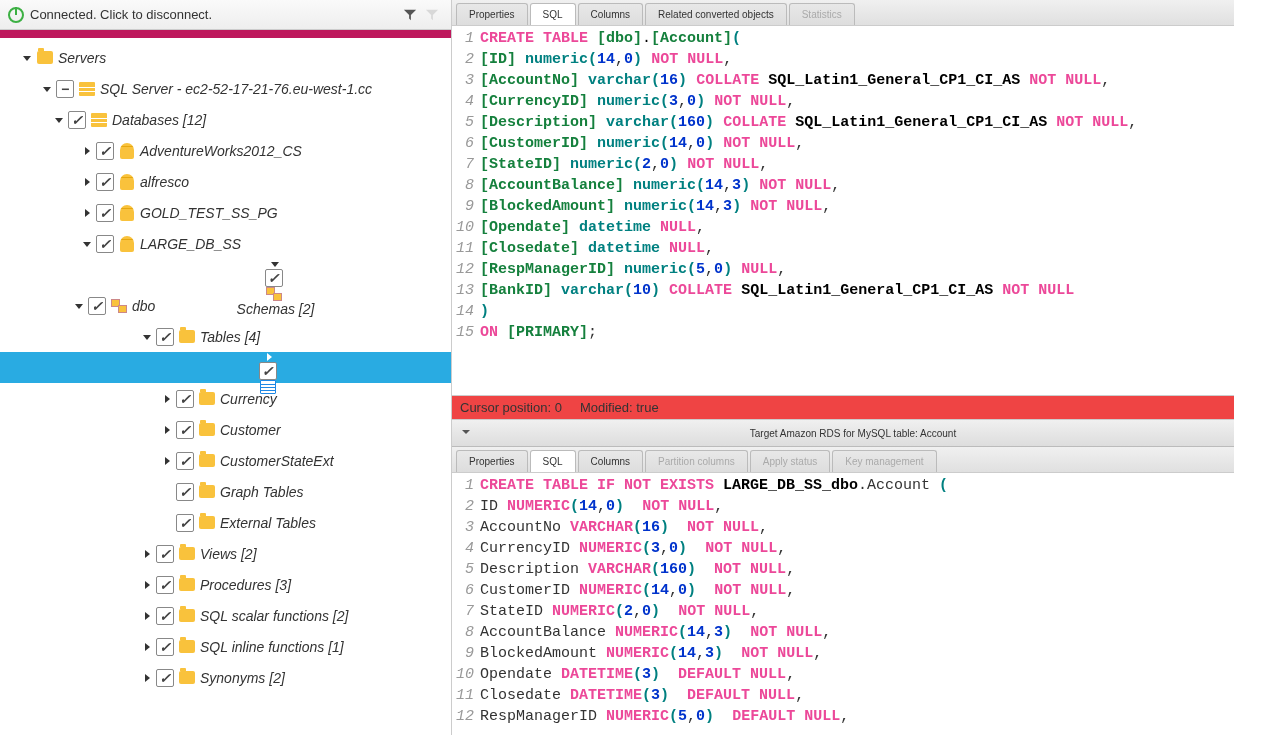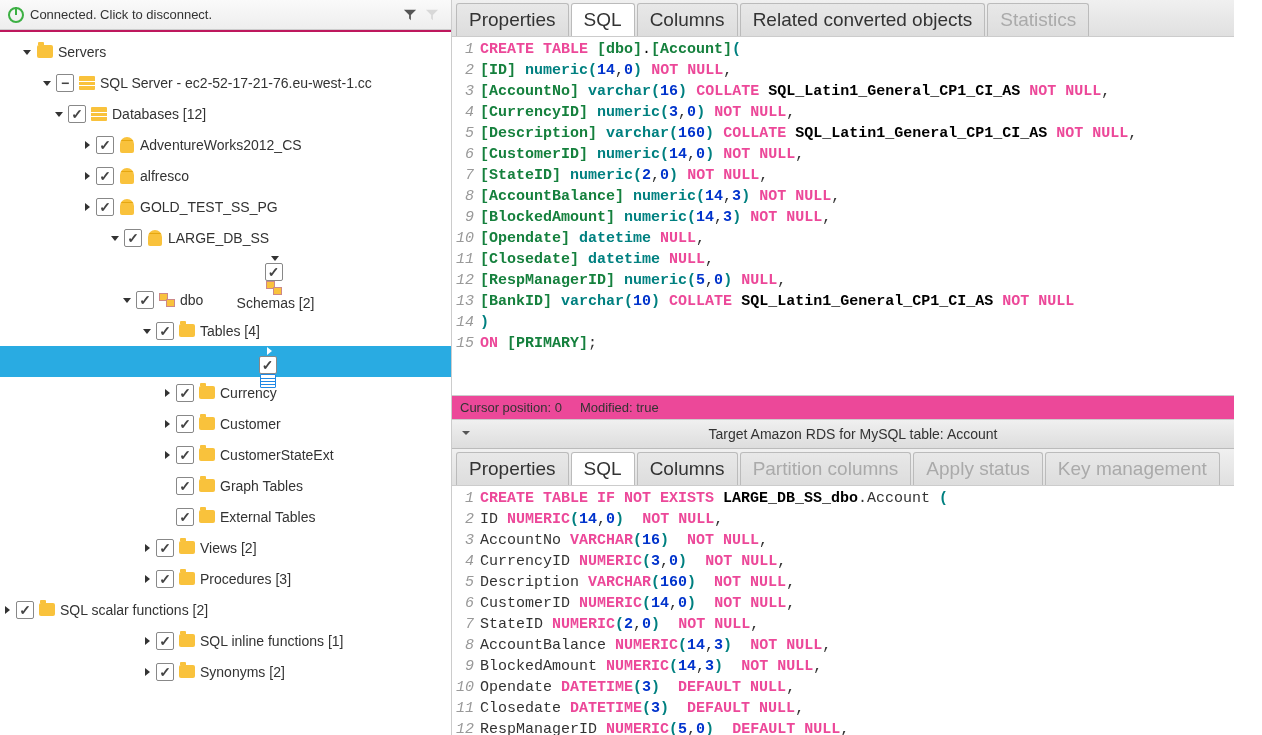--- a/index.html
+++ b/index.html
@@ -5,21 +5,21 @@
 * { box-sizing: border-box; margin: 0; padding: 0; }
 body { font-family: Arial, Helvetica, sans-serif; font-size: 13px; color: #333; background: #fff; overflow: hidden; }
 .app { display: flex; width: 1234px; height: 735px; }
 .sidebar { width: 452px; border-right: 1px solid #ccc; display: flex; flex-direction: column; }
 .sidebar-header { background: linear-gradient(#fafafa, #eee); border-bottom: 1px solid #ccc; display: flex; align-items: center; padding: 4px 8px; height: 30px; }
 .power-icon { width: 16px; height: 16px; border: 2px solid #3cb043; border-radius: 50%; position: relative; margin-right: 6px; }
 .power-icon::after { content: ''; position: absolute; top: -2px; left: 5px; width: 2px; height: 8px; background: #3cb043; }
 .header-text { flex: 1; font-size: 13px; }
 .filter-icon { width: 14px; height: 14px; margin: 0 4px; }
 .filter-icon svg { width: 100%; height: 100%; }
-.tree { flex: 1; overflow: auto; padding: 4px 0; border-top: 2px solid #be185d; }
+.tree { flex: 1; overflow: auto; padding: 4px 0; border-top: 8px solid #be185d; font-style: italic; }
 .tree-row { display: flex; align-items: center; height: 31px; cursor: pointer; white-space: nowrap; }
 .tree-row.selected { background: #29abe2; color: #fff; }
 .tree-row .arrow { width: 14px; height: 14px; display: inline-flex; align-items: center; justify-content: center; margin-right: 2px; }
 .tree-row .arrow svg { width: 10px; height: 10px; }
 .tree-row .cb { width: 18px; height: 18px; border: 1px solid #888; background: #fff; border-radius: 2px; margin-right: 4px; display: inline-flex; align-items: center; justify-content: center; font-size: 14px; color: #444; }
 .tree-row .cb.minus::after { content: '−'; font-weight: bold; }
 .tree-row .cb.check::after { content: '✓'; font-weight: bold; }
 .tree-row .icon { width: 18px; height: 18px; margin-right: 4px; display: inline-flex; align-items: center; justify-content: center; }
 .tree-row .label { font-size: 14px; }
 .folder-icon { width: 16px; height: 13px; background: #f9c23c; border-radius: 2px; position: relative; }
@@ -28,35 +28,35 @@
 .table-icon::before { content: ''; position: absolute; top: 3px; left: 0; right: 0; height: 1px; background: #1e88e5; }
 .table-icon::after { content: ''; position: absolute; top: 6px; left: 0; right: 0; height: 1px; background: #1e88e5; box-shadow: 0 3px 0 #1e88e5; }
 .server-stack-icon { width: 16px; height: 14px; background: linear-gradient(to bottom, #f9c23c 0%, #f9c23c 33%, #fff 33%, #fff 40%, #f9c23c 40%, #f9c23c 66%, #fff 66%, #fff 73%, #f9c23c 73%); border-radius: 1px; }
 .db-icon { width: 14px; height: 16px; background: linear-gradient(to bottom, #f9c23c 0%, #f9c23c 20%, #e6a710 20%, #e6a710 25%, #f9c23c 25%, #f9c23c 100%); border-radius: 7px 7px 2px 2px; }
 .schema-icon { width: 16px; height: 14px; position: relative; }
 .schema-icon::before { content: ''; position: absolute; top: 0; left: 0; width: 7px; height: 6px; background: #f9c23c; border: 1px solid #c88; }
 .schema-icon::after { content: ''; position: absolute; bottom: 0; right: 0; width: 7px; height: 6px; background: #f9c23c; border: 1px solid #c88; }
 
 .main { flex: 1; display: flex; flex-direction: column; }
 .tabs { display: flex; background: linear-gradient(#f0f0f0, #e0e0e0); border-bottom: 1px solid #ccc; padding: 3px 4px 0; }
-.tab { padding: 5px 12px; background: linear-gradient(#e8e8e8, #ddd); border: 1px solid #bbb; border-bottom: none; margin-right: 2px; border-radius: 3px 3px 0 0; font-size: 19px; cursor: pointer; }
+.tab { padding: 5px 12px; background: linear-gradient(#e8e8e8, #ddd); border: 1px solid #bbb; border-bottom: none; margin-right: 2px; border-radius: 3px 3px 0 0; font-size: 10px; cursor: pointer; }
 .tab.active { background: #fff; }
 .tab.disabled { color: #aaa; }
 .editor { flex: 1; overflow: auto; background: #fff; font-family: 'Courier New', monospace; font-size: 15px; padding: 2px 0; }
 .code-line { display: flex; line-height: 21px; }
 .line-num { width: 28px; text-align: right; padding-right: 6px; color: #999; font-style: italic; user-select: none; }
 .code { white-space: pre; }
 .c-kw { color: #ec4899; font-weight: bold; }
 .c-br { color: #15803d; font-weight: bold; }
 .c-fn { color: #008080; font-weight: bold; }
 .c-nm { color: #0033cc; font-weight: bold; }
 .c-id { font-weight: bold; color: #000; }
 .c-dot { color: #000; }
-.status-bar { background: #ec4899; border-top: 1px solid #ccc; border-bottom: 1px solid #ccc; padding: 4px 8px; font-size: 13px; display: flex; gap: 18px; }
-.panel-header { background: linear-gradient(#f0f0f0, #ddd); border-bottom: 1px solid #bbb; padding: 6px 8px; text-align: center; font-size: 14px; display: flex; align-items: center; }
+.status-bar { background: #ef4444; border-top: 1px solid #ccc; border-bottom: 1px solid #ccc; padding: 4px 8px; font-size: 13px; display: flex; gap: 18px; }
+.panel-header { background: linear-gradient(#f0f0f0, #ddd); border-bottom: 1px solid #bbb; padding: 6px 8px; text-align: center; font-size: 10px; display: flex; align-items: center; }
 .panel-header .collapse-arrow { margin-right: 8px; }
 .panel-header .title { flex: 1; }
 .bottom-panel { display: flex; flex-direction: column; height: 315px; }
 </style>
 </head>
 <body>
 
 <div class="app">
   <div class="sidebar">
     <div class="sidebar-header">
@@ -138,21 +138,21 @@
             <svg viewBox="0 0 10 10">
               <path d="M3 1 L8 5 L3 9 Z" fill="currentColor"></path>
             </svg>
           </span>
           <span class="cb check"></span>
           <span class="icon">
             <span class="db-icon"></span>
           </span>
           <span class="label">GOLD_TEST_SS_PG</span>
         </div>
-        <div class="tree-row" style="padding-left: 108px;">
+        <div class="tree-row" style="padding-left: 80px;">
           <span class="arrow">
             <svg viewBox="0 0 10 10">
               <path d="M1 3 L9 3 L5 8 Z" fill="currentColor"></path>
             </svg>
           </span>
           <span class="cb check"></span>
           <span class="icon">
             <span class="db-icon"></span>
           </span>
           <span class="label">LARGE_DB_SS</span>
@@ -162,21 +162,21 @@
             <svg viewBox="0 0 10 10">
               <path d="M1 3 L9 3 L5 8 Z" fill="currentColor"></path>
             </svg>
           </span>
           <span class="cb check"></span>
           <span class="icon">
             <span class="schema-icon"></span>
           </span>
           <span class="label">Schemas [2]</span>
         </div>
-        <div class="tree-row" style="padding-left: 120px;">
+        <div class="tree-row" style="padding-left: 72px;">
           <span class="arrow">
             <svg viewBox="0 0 10 10">
               <path d="M1 3 L9 3 L5 8 Z" fill="currentColor"></path>
             </svg>
           </span>
           <span class="cb check"></span>
           <span class="icon">
             <span class="schema-icon"></span>
           </span>
           <span class="label">dbo</span>
@@ -274,21 +274,21 @@
             <svg viewBox="0 0 10 10">
               <path d="M3 1 L8 5 L3 9 Z" fill="currentColor"></path>
             </svg>
           </span>
           <span class="cb check"></span>
           <span class="icon">
             <span class="folder-icon"></span>
           </span>
           <span class="label">Procedures [3]</span>
         </div>
-        <div class="tree-row" style="">
+        <div class="tree-row" style="padding-left: 140px;">
           <span class="arrow">
             <svg viewBox="0 0 10 10">
               <path d="M3 1 L8 5 L3 9 Z" fill="currentColor"></path>
             </svg>
           </span>
           <span class="cb check"></span>
           <span class="icon">
             <span class="folder-icon"></span>
           </span>
           <span class="label">SQL scalar functions [2]</span>

